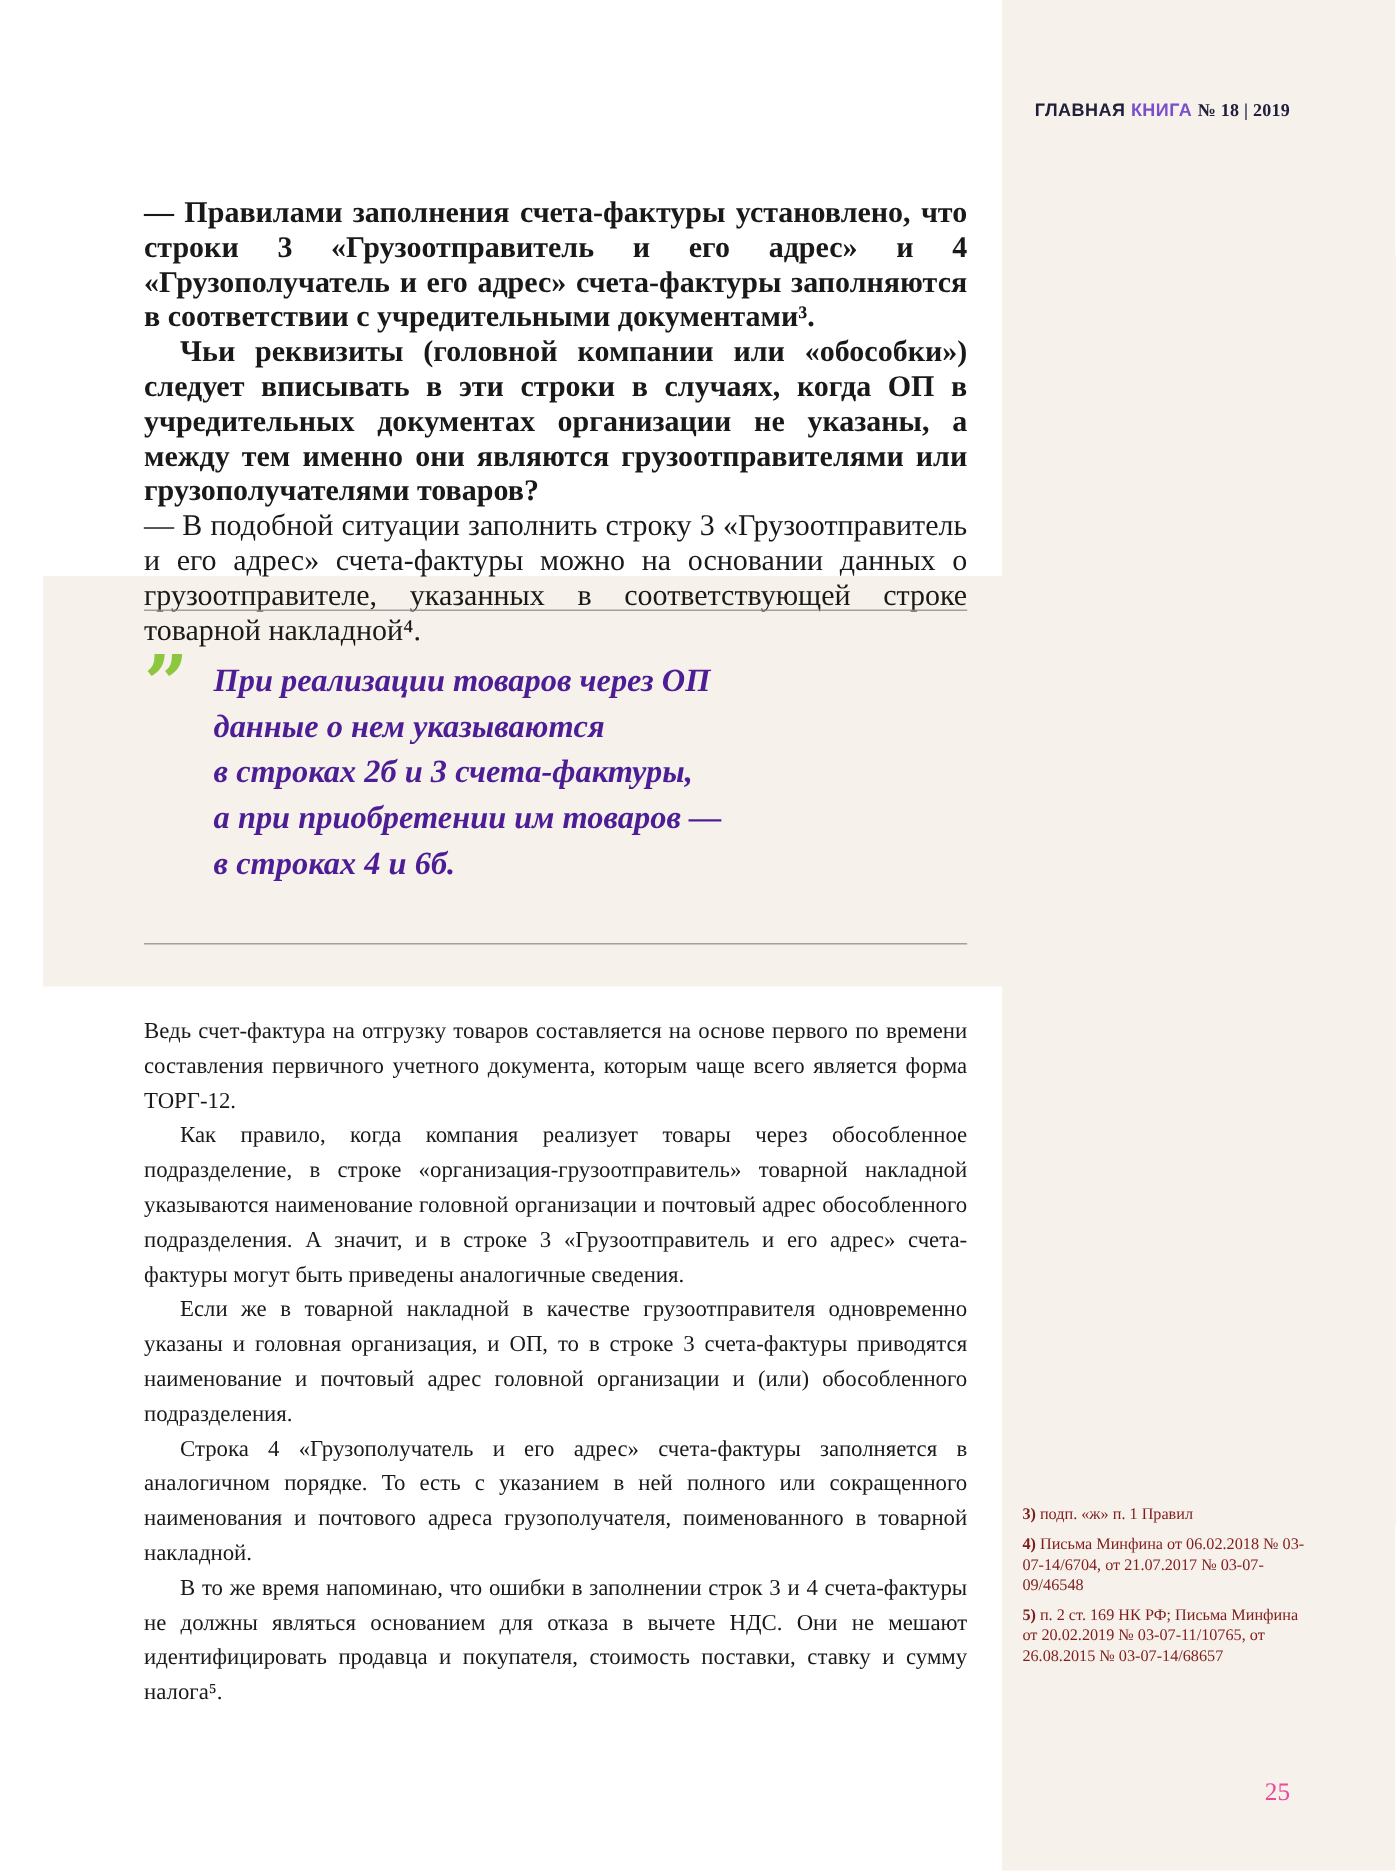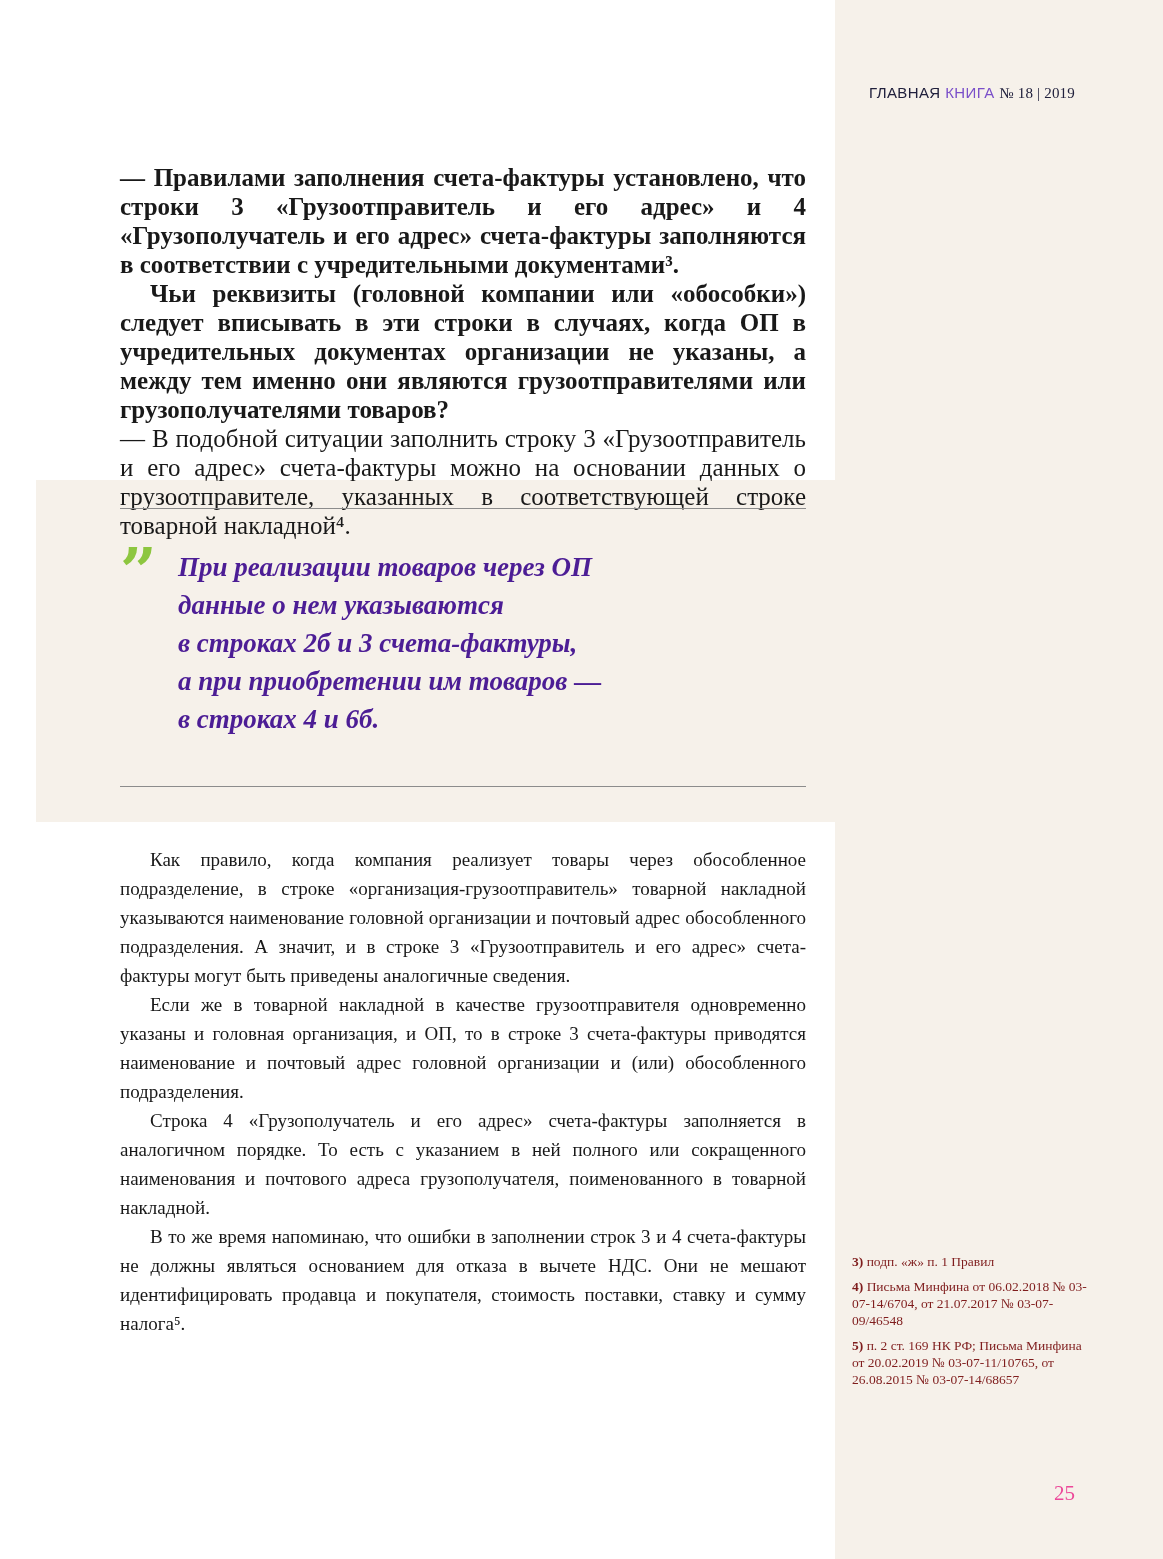--- a/index.html
+++ b/index.html
@@ -26,21 +26,21 @@
     left: 36px; top: 480px;
     width: 799px; height: 342px;
     background: #f6f1ea;
   }
   
   .masthead {
     position: absolute;
     top: 84px; right: 88px;
     font-family: "Liberation Sans", sans-serif;
     font-size: 15px;
-    font-weight: normal;
+    font-weight: bold;
     letter-spacing: 0.4px;
     color: #20203c;
     white-space: nowrap;
   }
   .masthead .purple { color: #7a4fc9; }
   .masthead .issue { font-family: "Liberation Serif", serif; letter-spacing: 0.2px; }
   
   .qa {
     position: absolute;
     left: 120px; top: 163px;
@@ -144,20 +144,21 @@
       <p class="quote-text">При реализации товаров через ОП
 данные о нем указываются
 в строках 2б и 3 счета-фактуры,
 а при приобретении им товаров —
 в строках 4 и 6б.</p>
     </div>
     <div class="rule bottom"></div>
   </section>
 
   <section class="article-body">
+    <p>Ведь счет-фактура на отгрузку товаров составляется на основе первого по времени составления первичного учетного документа, которым чаще всего является форма ТОРГ-12.</p>
     <p class="indent">Как правило, когда компания реализует товары через обособленное подразделение, в строке «организация-грузоотправитель» товарной накладной указываются наименование головной организации и почтовый адрес обособленного подразделения. А значит, и в строке 3 «Грузоотправитель и его адрес» счета-фактуры могут быть приведены аналогичные сведения.</p>
     <p class="indent">Если же в товарной накладной в качестве грузоотправителя одновременно указаны и головная организация, и ОП, то в строке 3 счета-фактуры приводятся наименование и почтовый адрес головной организации и (или) обособленного подразделения.</p>
     <p class="indent">Строка 4 «Грузополучатель и его адрес» счета-фактуры заполняется в аналогичном порядке. То есть с указанием в ней полного или сокращенного наименования и почтового адреса грузополучателя, поименованного в товарной накладной.</p>
     <p class="indent">В то же время напоминаю, что ошибки в заполнении строк 3 и 4 счета-фактуры не должны являться основанием для отказа в вычете НДС. Они не мешают идентифицировать продавца и покупателя, стоимость поставки, ставку и сумму налога⁵.</p>
   </section>
 
   <aside class="footnotes">
     <p class="footnote">
       <span class="fn-marker">3)</span>
       <span>подп. «ж» п. 1 Правил</span>

